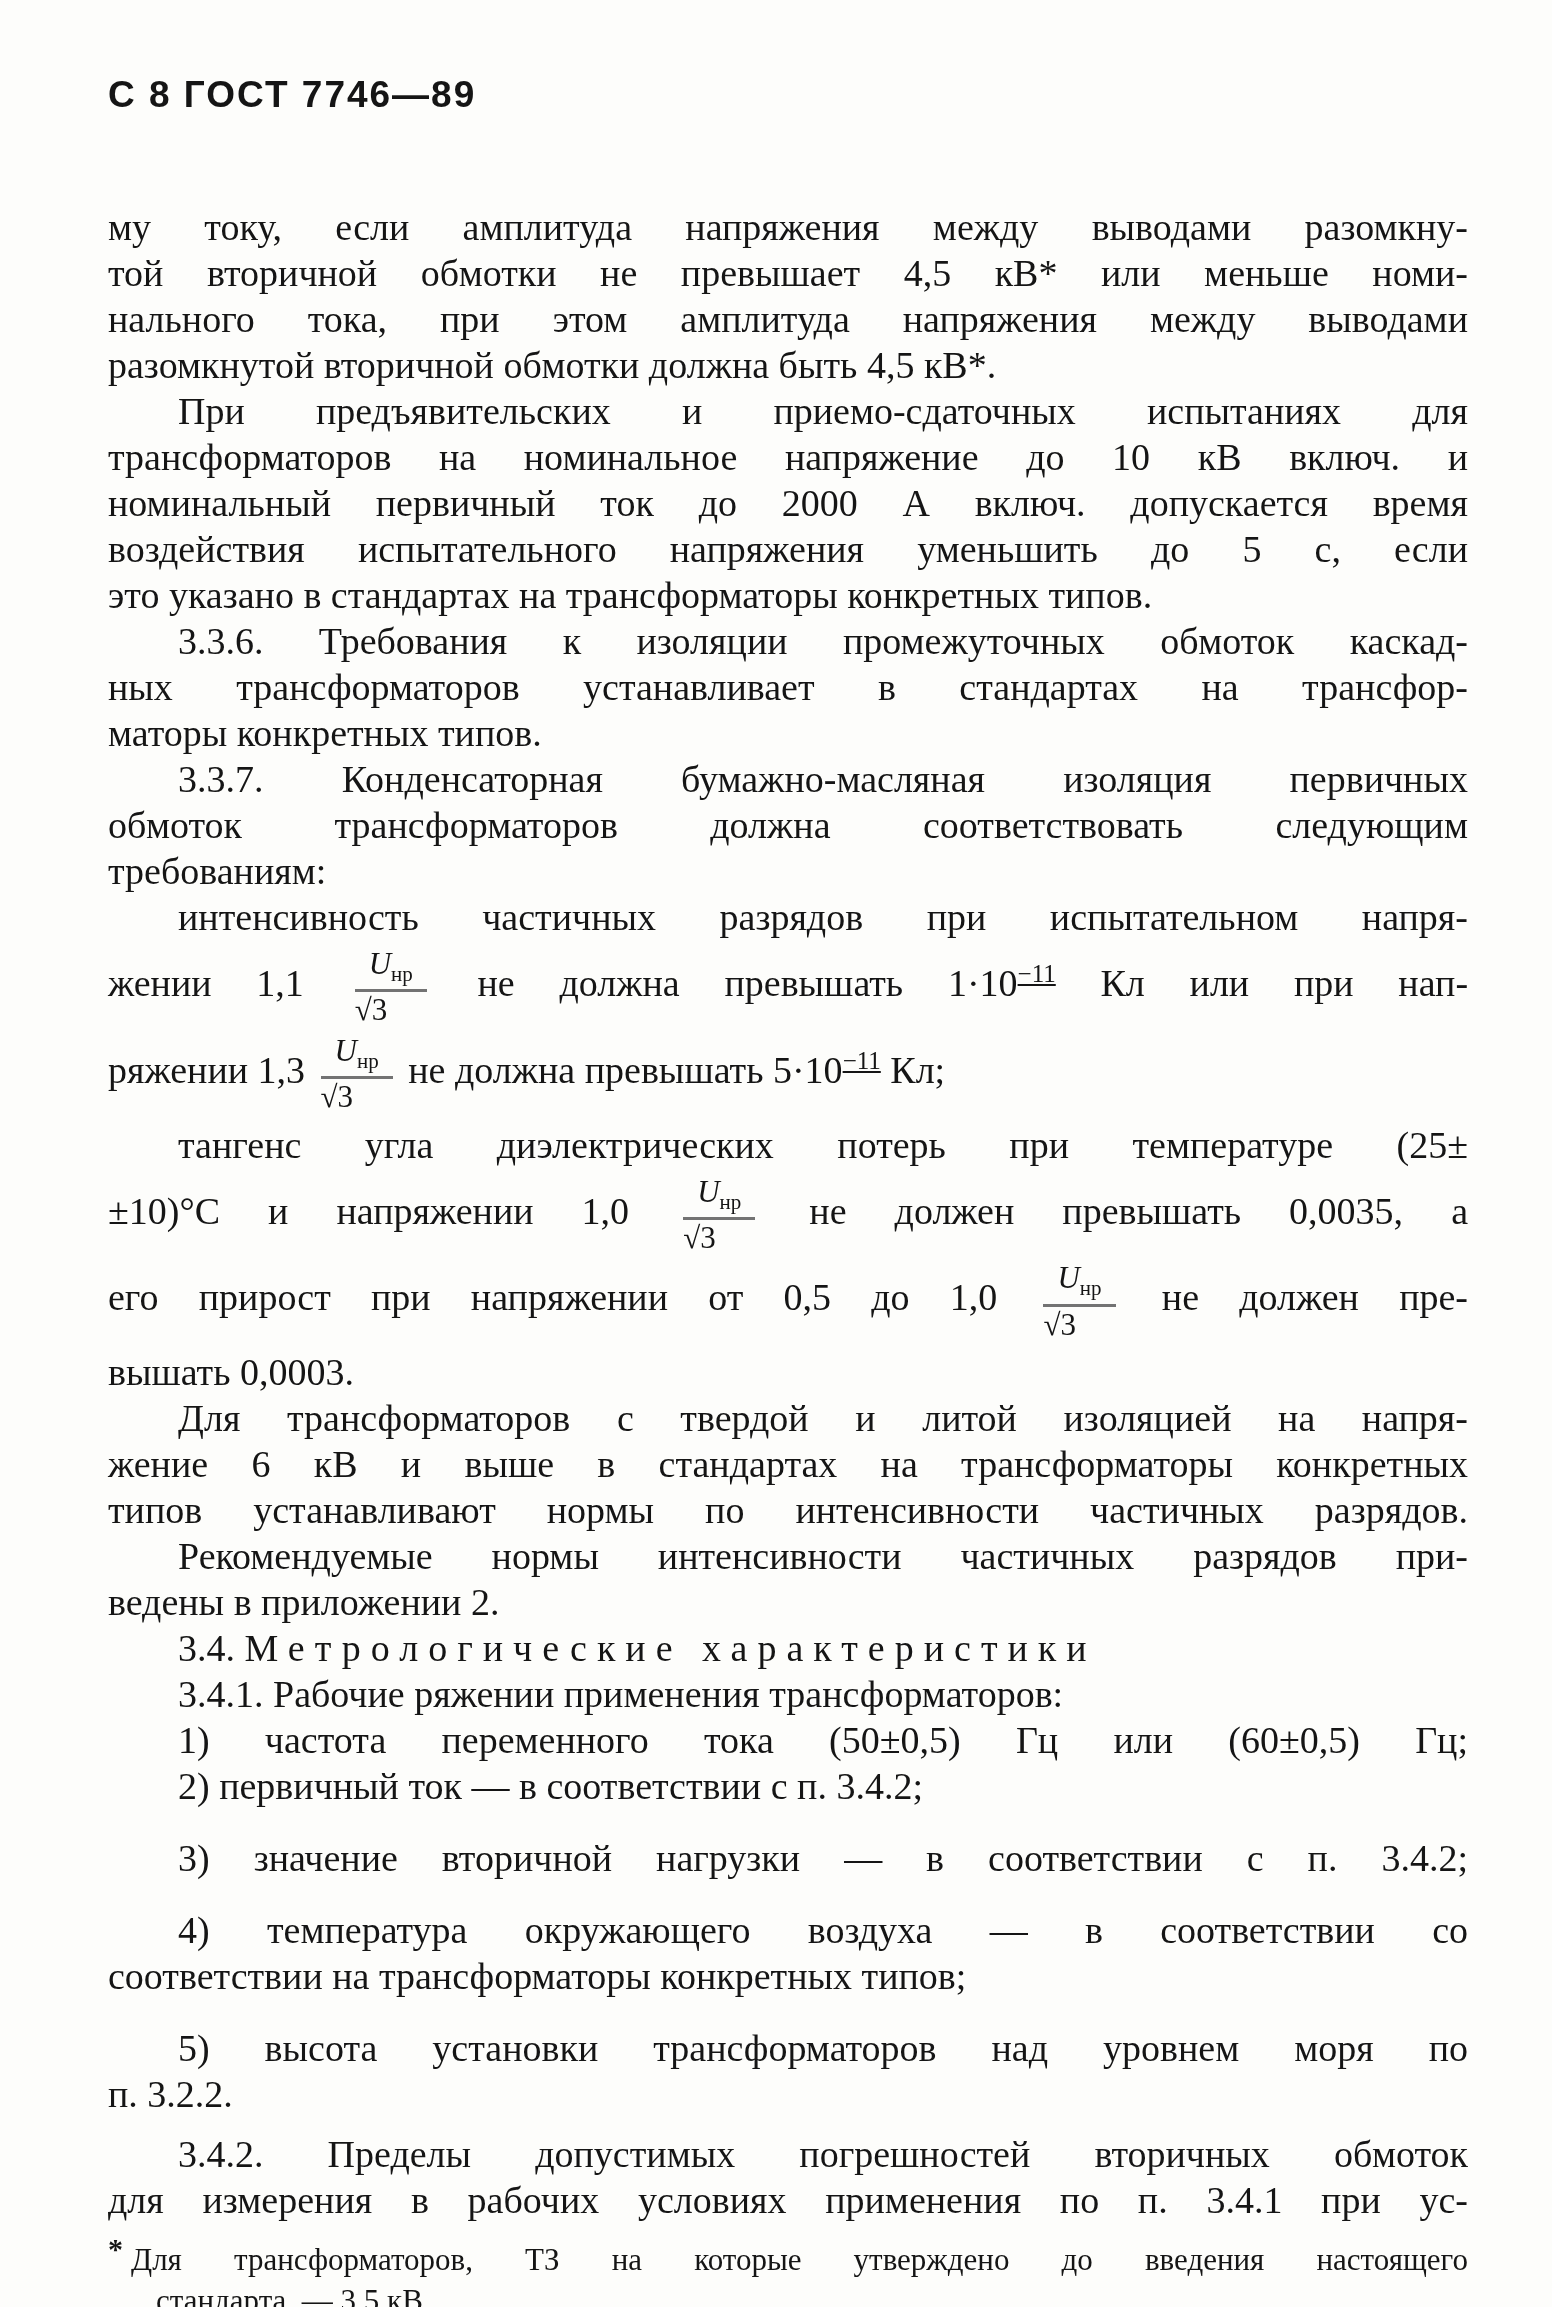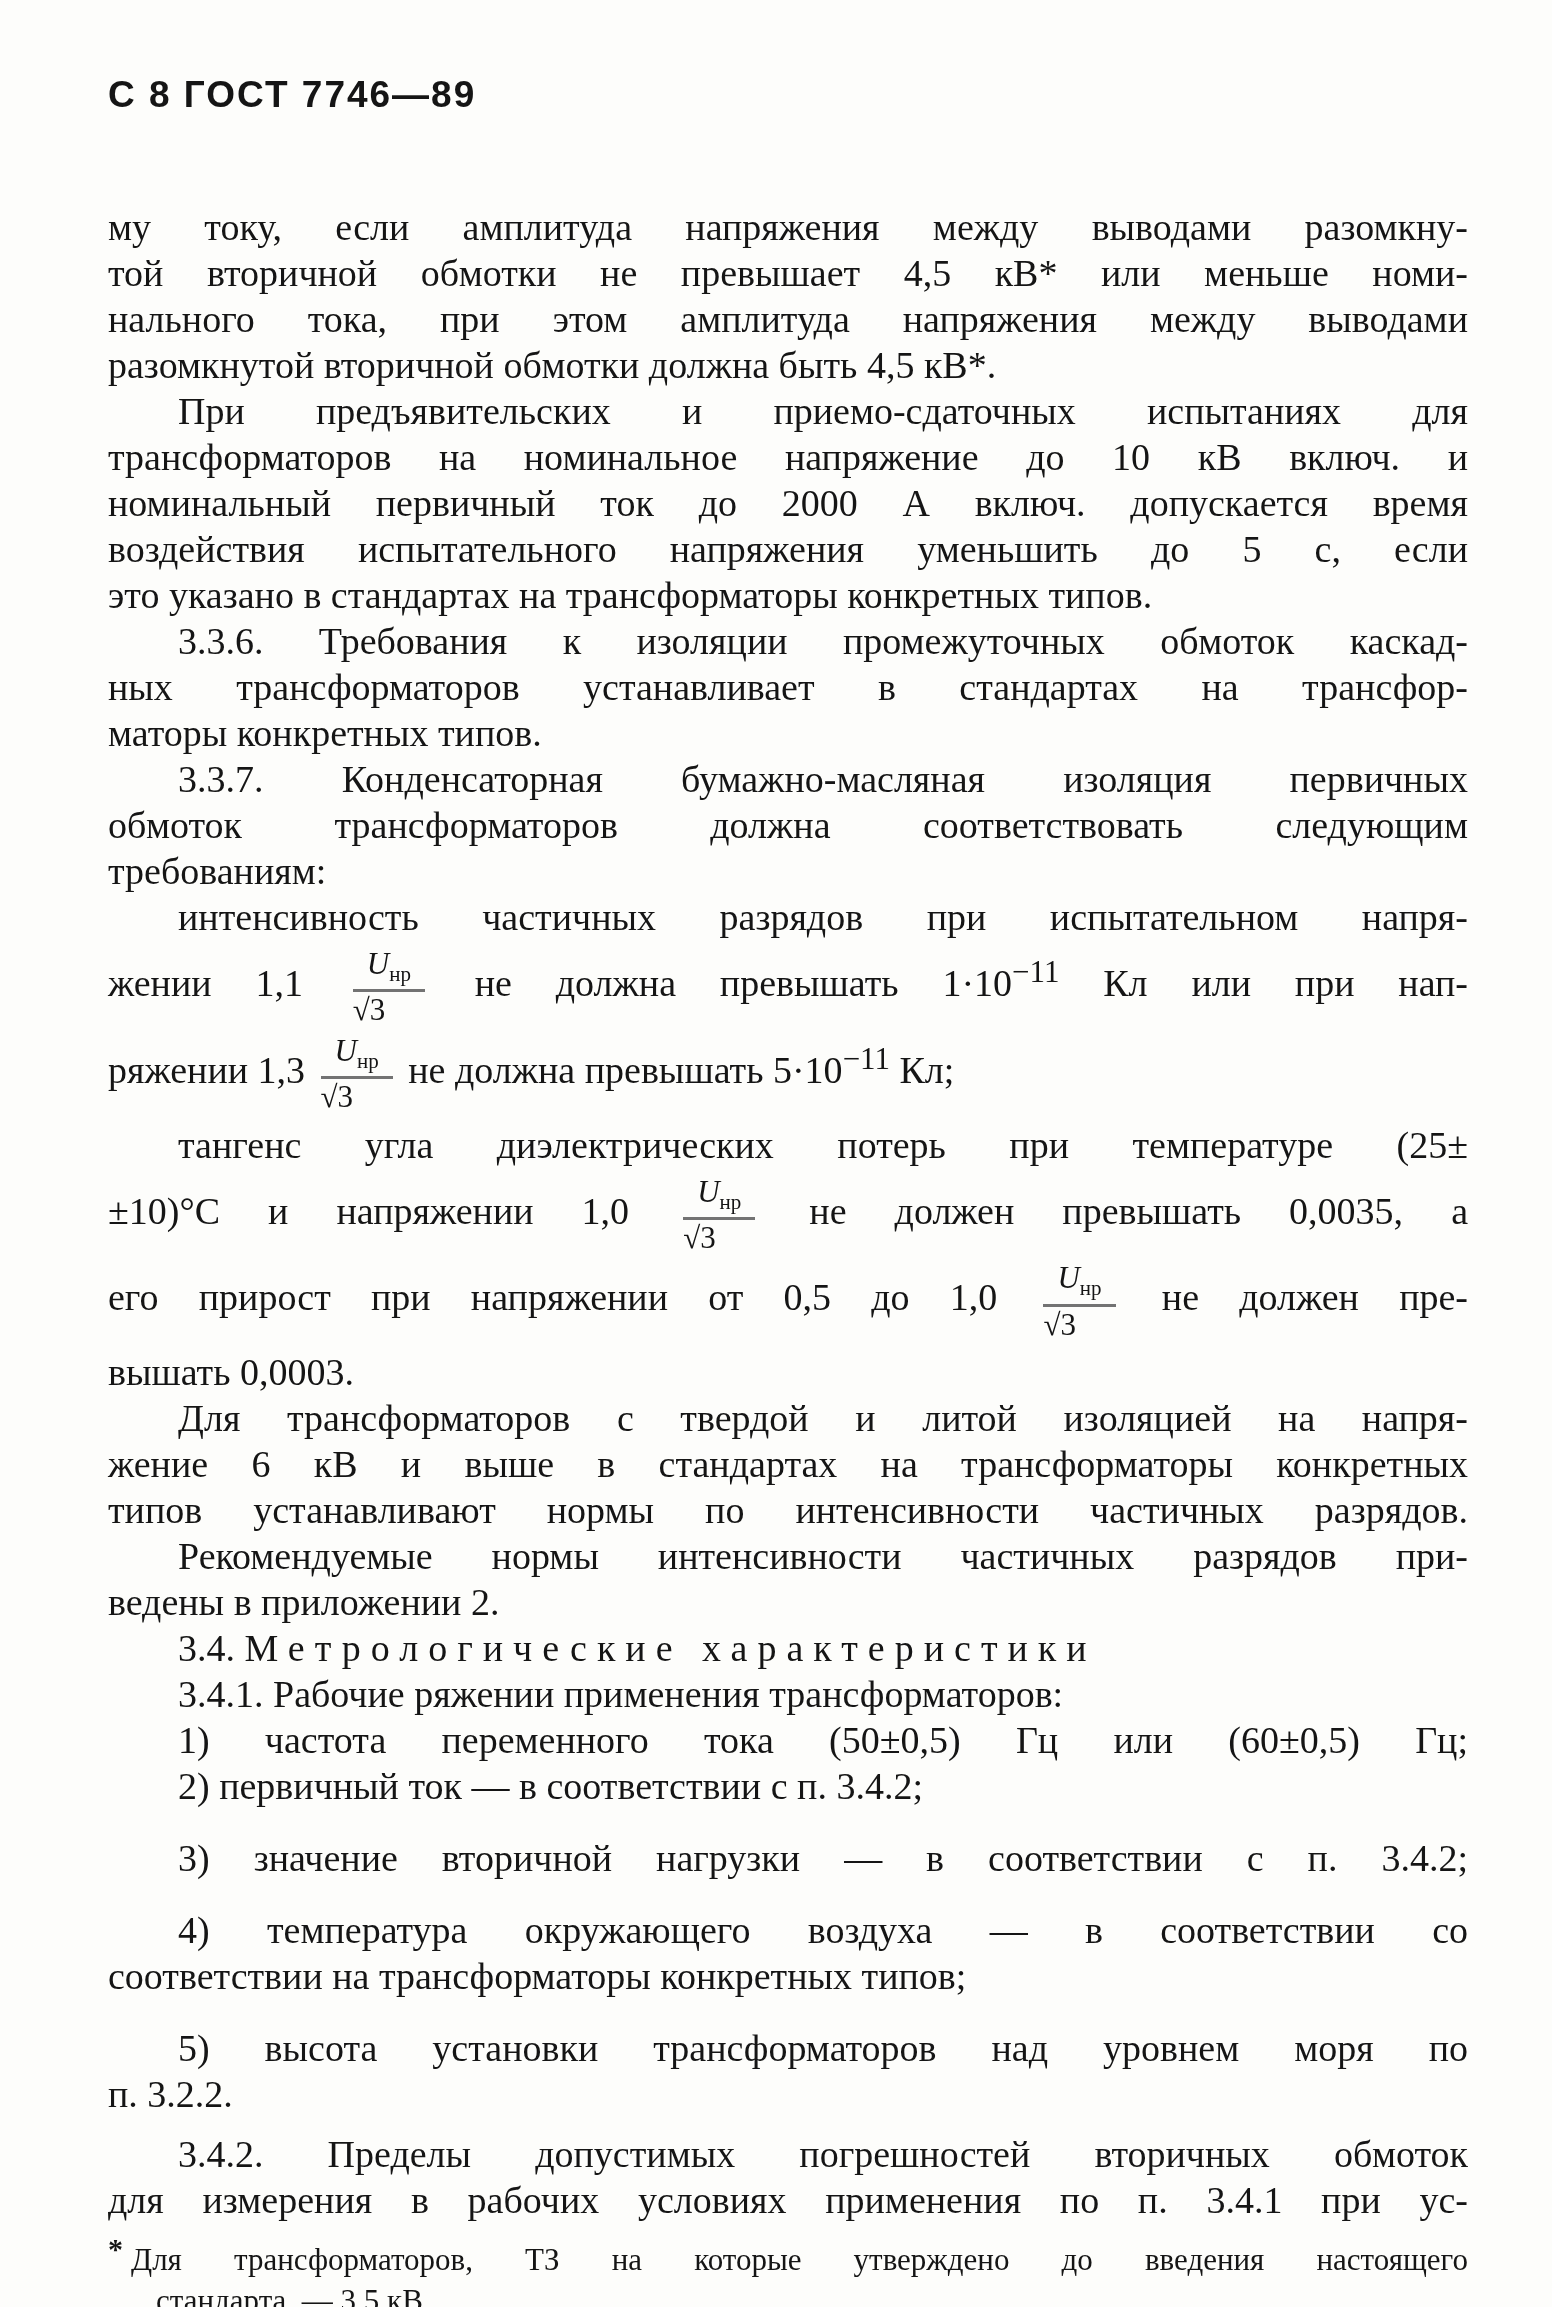--- a/index.html
+++ b/index.html
@@ -23,21 +23,21 @@
   
   .fline{margin:8px 0;}
   .frac{
     display:inline-block;vertical-align:middle;text-align:center;
     font-size:31px;line-height:1.05;margin:0 6px;
   }
   .frac .num{display:block;border-bottom:3px solid #737373;padding:0 14px 4px;text-align:right;}
   .frac .num .fu{font-style:italic;}
   .frac .num sub{font-size:21px;font-style:normal;}
   .frac .den{display:block;padding-top:2px;}
-  sup.exp{font-size:31px;line-height:0;}
+  sup.exp{font-size:25px;line-height:0;text-decoration:underline;}
   sup.star{font-size:30px;line-height:0;}
   .gap-sm{margin-top:26px;}
   .gap-md{margin-top:14px;}
   .sec-head .spaced{letter-spacing:10px;}
   .footnote{margin-top:16px;font-size:31px;line-height:41px;}
   .footnote .ln{text-align:justify;text-align-last:justify;}
   .footnote .ln.last{text-align-last:left;padding-left:48px;}
   .fnm{padding-right:8px;font-weight:bold;}
 </style>
 </head>

